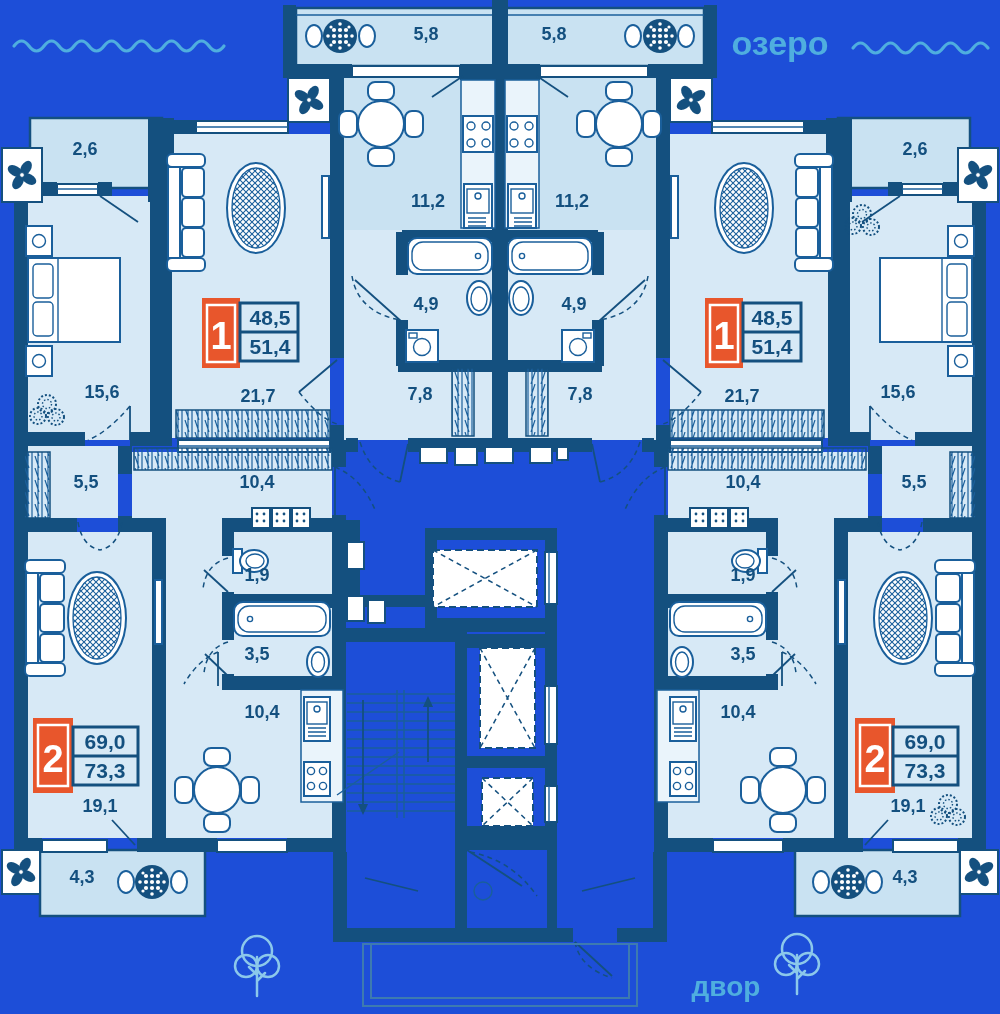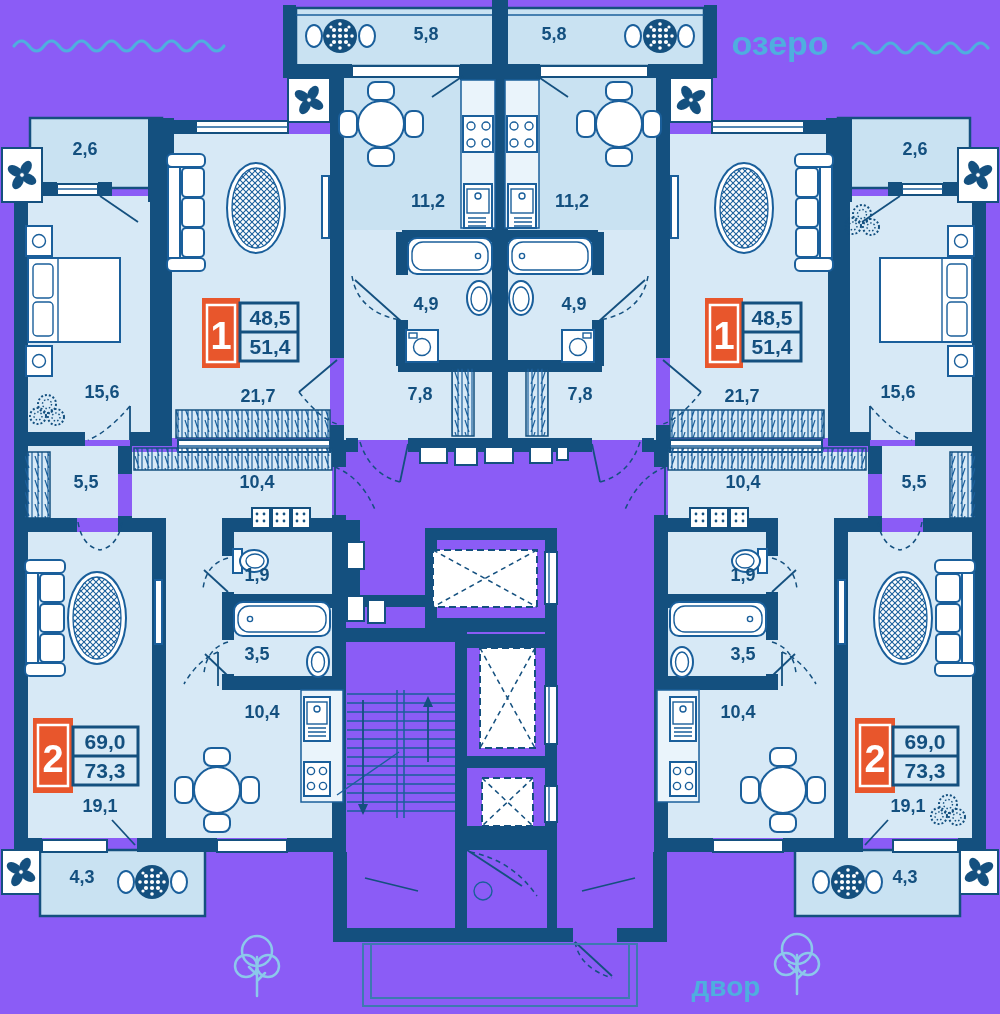--- a/index.html
+++ b/index.html
@@ -1,16 +1,16 @@
 <!DOCTYPE html>
 <html><head>
 <meta charset="utf-8">
 <style>
   html,body{margin:0;padding:0;background:#fff;}
-  .stage{width:1000px;height:1014px;position:relative;overflow:hidden;background:#8b5cf6;}
+  .stage{width:1000px;height:1014px;position:relative;overflow:hidden;background:#1d4ed8;}
   svg{display:block;}
   .wl{fill:#14507f;}
   .room{fill:#d7e9f6;}
   .alt{fill:#c9e2f2;}
   .balc{fill:#c9e2f2;stroke:#14507f;stroke-width:2.5;}
   .win{fill:#fff;stroke:#14507f;stroke-width:2;}
   .fw{fill:#fff;stroke:#14507f;stroke-width:2;}
   .fn{fill:#fff;stroke:#1a5f9b;stroke-width:2;}
   .fn1{fill:none;stroke:#1a5f9b;stroke-width:1.4;}
   .dash{stroke:#14507f;stroke-width:1.5;fill:none;stroke-dasharray:5 4;}

